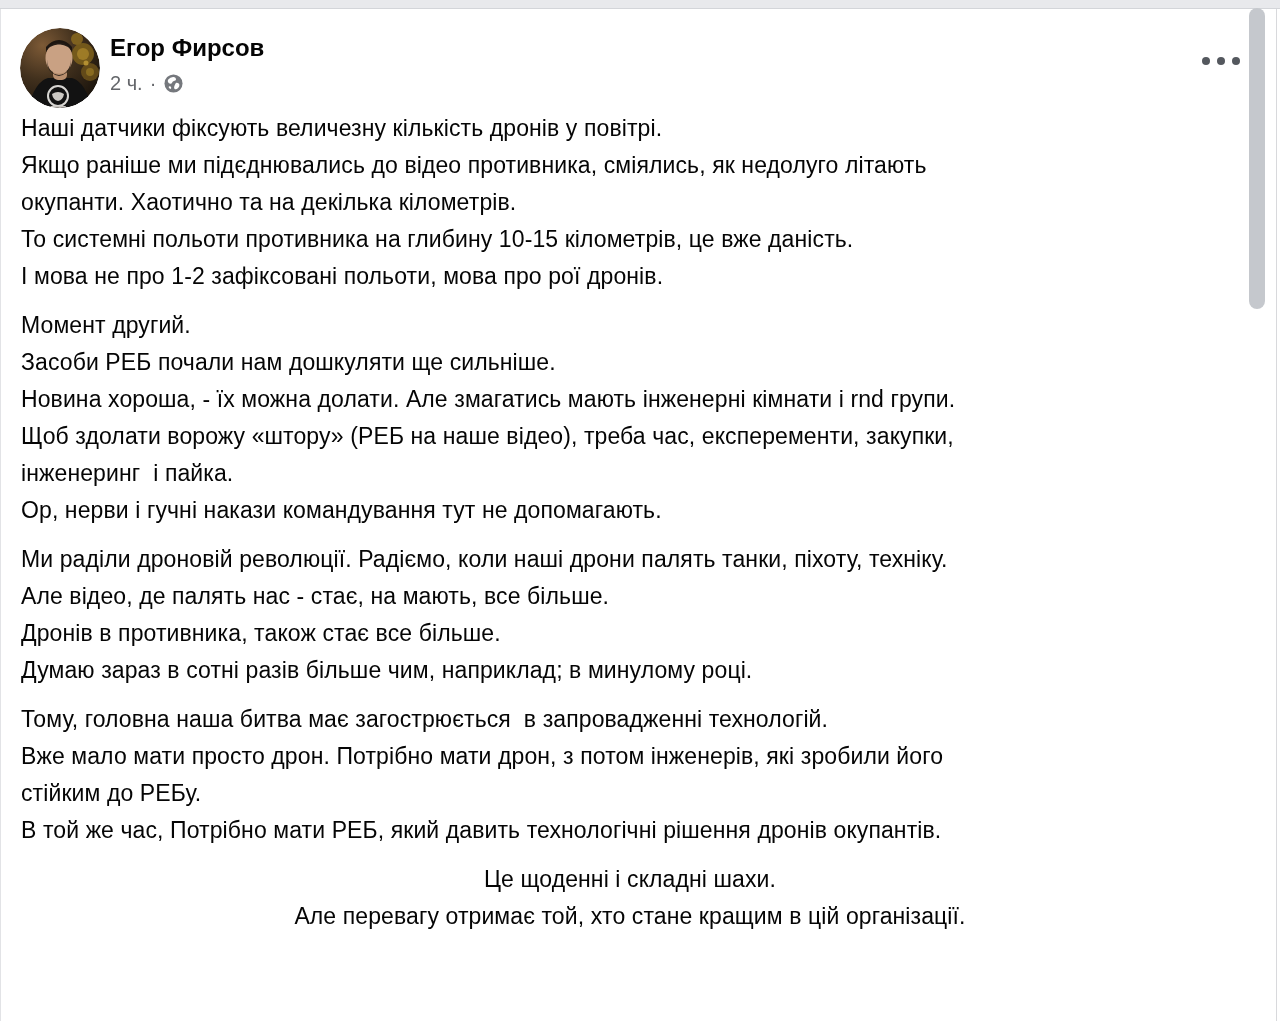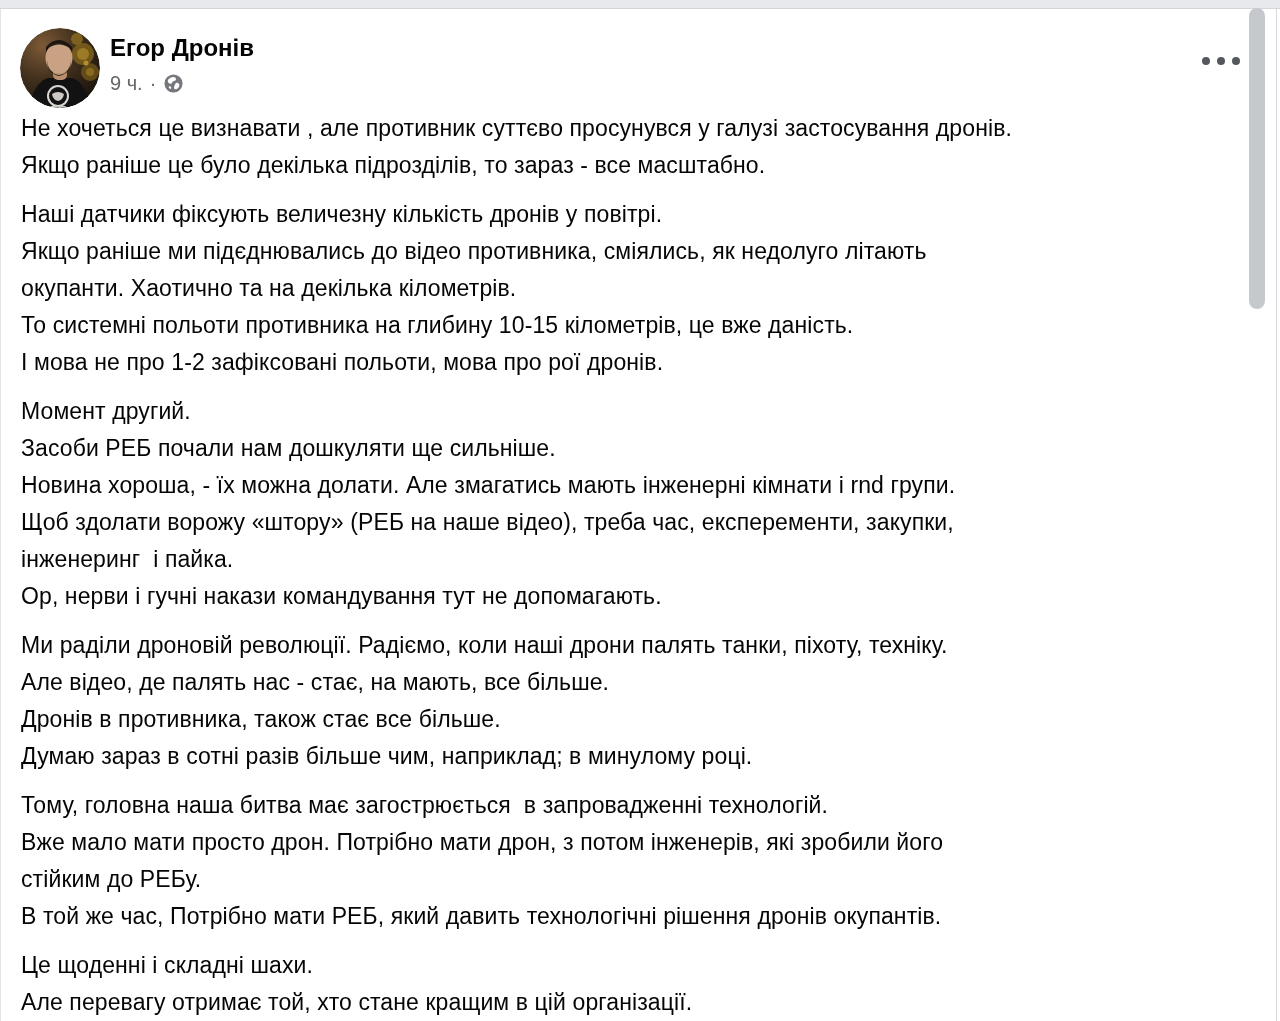--- a/index.html
+++ b/index.html
@@ -57,21 +57,21 @@
   
   .post-text {
     position: absolute; left: 21px; top: 110px; width: 1218px;
     font-size: 23px; line-height: 37px; color: #050505;
     letter-spacing: 0.1px;
   }
   .para {
     margin: 0 0 12px 0;
     white-space: pre-wrap;
   }
-  .para:last-child { margin-bottom: 0; }
+  .para:last-child { margin-bottom: 0; text-align: center; }
   
   .scrollbar-thumb {
     position: absolute; left: 1249px; top: 8px;
     width: 16px; height: 301px; border-radius: 8px;
     background: #c5c8cd;
     cursor: pointer;
   }
 </style>
 </head>
 <body>
@@ -119,46 +119,44 @@
 
         <g opacity="0.92">
           <circle cx="38" cy="68" r="10" fill="none" stroke="#e9e7e3" stroke-width="2"></circle>
           <path d="M32 66 q6 -4 12 0 q-1 6 -6 7 q-5 -1 -6 -7Z" fill="#ddd9d4"></path>
           <rect x="30" y="78" width="16" height="2.5" rx="1" fill="#d8d4cf"></rect>
         </g>
       </g>
     </svg>
   </span>
 
-  <div class="author-name">Егор Дронів</div>
+  <div class="author-name">Егор Фирсов</div>
 
   <div class="meta-row">
-    <span>9 ч.</span>
+    <span>2 ч.</span>
     <span>·</span>
     <span class="globe">
       <svg width="21" height="21" viewBox="0 0 20 20">
         <circle cx="10" cy="10" r="8.6" fill="#75787d"></circle>
         <path fill="#ffffff" d="M5 6.2 Q7 3.6 10 3.8 Q12 4 12.4 5.6 Q12.6 7 11 7.4 Q9 7.8 8.6 9.2 Q8.3 10.4 6.8 10.2 Q5 9.8 4.6 8 Q4.4 7 5 6.2 Z"></path>
         <path fill="#ffffff" d="M12.8 9.4 Q15 9.2 15.6 11 Q16 12.6 14.4 14.2 Q12.8 15.8 11.4 15.4 Q10.2 15 10.6 13.4 Q11 11.8 11.6 10.6 Q12 9.6 12.8 9.4 Z"></path>
         <path fill="#ffffff" d="M6.2 12.6 q1.4 0 1.6 1.2 q0.2 1.2 -0.8 1.4 q-1.2 -0.6 -1.6 -1.6 q0 -1 0.8 -1 Z"></path>
       </svg>
     </span>
   </div>
 
   <button class="menu-btn" aria-label="Menu">
     <span style="display:flex;gap:7px;">
       <span class="dot"></span>
         <span class="dot"></span>
         <span class="dot"></span>
     </span>
   </button>
 
   <div class="post-text">
-      <p class="para">Не хочеться це визнавати , але противник суттєво просунувся у галузі застосування дронів.
-Якщо раніше це було декілька підрозділів, то зараз - все масштабно.</p>
       <p class="para">Наші датчики фіксують величезну кількість дронів у повітрі.
 Якщо раніше ми підєднювались до відео противника, сміялись, як недолуго літають
 окупанти. Хаотично та на декілька кілометрів.
 То системні польоти противника на глибину 10-15 кілометрів, це вже даність.
 І мова не про 1-2 зафіксовані польоти, мова про рої дронів.</p>
       <p class="para">Момент другий.
 Засоби РЕБ почали нам дошкуляти ще сильніше.
 Новина хороша, - їх можна долати. Але змагатись мають інженерні кімнати і rnd групи.
 Щоб здолати ворожу «штору» (РЕБ на наше відео), треба час, експеременти, закупки,
 інженеринг  і пайка.

